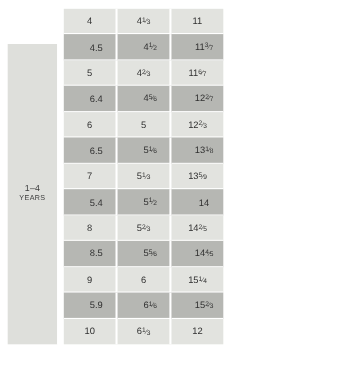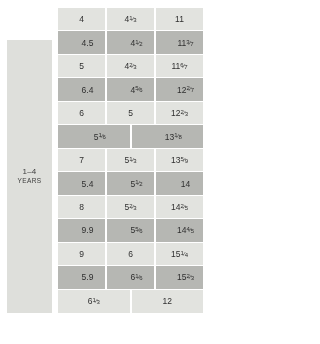--- a/index.html
+++ b/index.html
@@ -163,20 +163,23 @@
         </div>
         <div class="cell">
           <span class="val">5</span>
         </div>
         <div class="cell">
           <span class="val">12<span class="frac"><span class="num">2</span><span class="sl">⁄</span><span class="den">3</span></span></span>
         </div>
       </div>
       <div class="grid-row dark">
         <div class="cell">
+          <span class="val">6.5</span>
+        </div>
+        <div class="cell">
           <span class="val">5<span class="frac"><span class="num">1</span><span class="sl">⁄</span><span class="den">6</span></span></span>
         </div>
         <div class="cell">
           <span class="val">13<span class="frac"><span class="num">1</span><span class="sl">⁄</span><span class="den">8</span></span></span>
         </div>
       </div>
       <div class="grid-row light">
         <div class="cell">
           <span class="val">7</span>
         </div>
@@ -204,21 +207,21 @@
         </div>
         <div class="cell">
           <span class="val">5<span class="frac"><span class="num">2</span><span class="sl">⁄</span><span class="den">3</span></span></span>
         </div>
         <div class="cell">
           <span class="val">14<span class="frac"><span class="num">2</span><span class="sl">⁄</span><span class="den">5</span></span></span>
         </div>
       </div>
       <div class="grid-row dark">
         <div class="cell">
-          <span class="val">9.9</span>
+          <span class="val">8.5</span>
         </div>
         <div class="cell">
           <span class="val">5<span class="frac"><span class="num">5</span><span class="sl">⁄</span><span class="den">6</span></span></span>
         </div>
         <div class="cell">
           <span class="val">14<span class="frac"><span class="num">4</span><span class="sl">⁄</span><span class="den">5</span></span></span>
         </div>
       </div>
       <div class="grid-row light">
         <div class="cell">
@@ -237,20 +240,23 @@
         </div>
         <div class="cell">
           <span class="val">6<span class="frac"><span class="num">1</span><span class="sl">⁄</span><span class="den">6</span></span></span>
         </div>
         <div class="cell">
           <span class="val">15<span class="frac"><span class="num">2</span><span class="sl">⁄</span><span class="den">3</span></span></span>
         </div>
       </div>
       <div class="grid-row light">
         <div class="cell">
+          <span class="val">10</span>
+        </div>
+        <div class="cell">
           <span class="val">6<span class="frac"><span class="num">1</span><span class="sl">⁄</span><span class="den">3</span></span></span>
         </div>
         <div class="cell">
           <span class="val">12</span>
         </div>
       </div>
     </div>
 
 </div>
 

